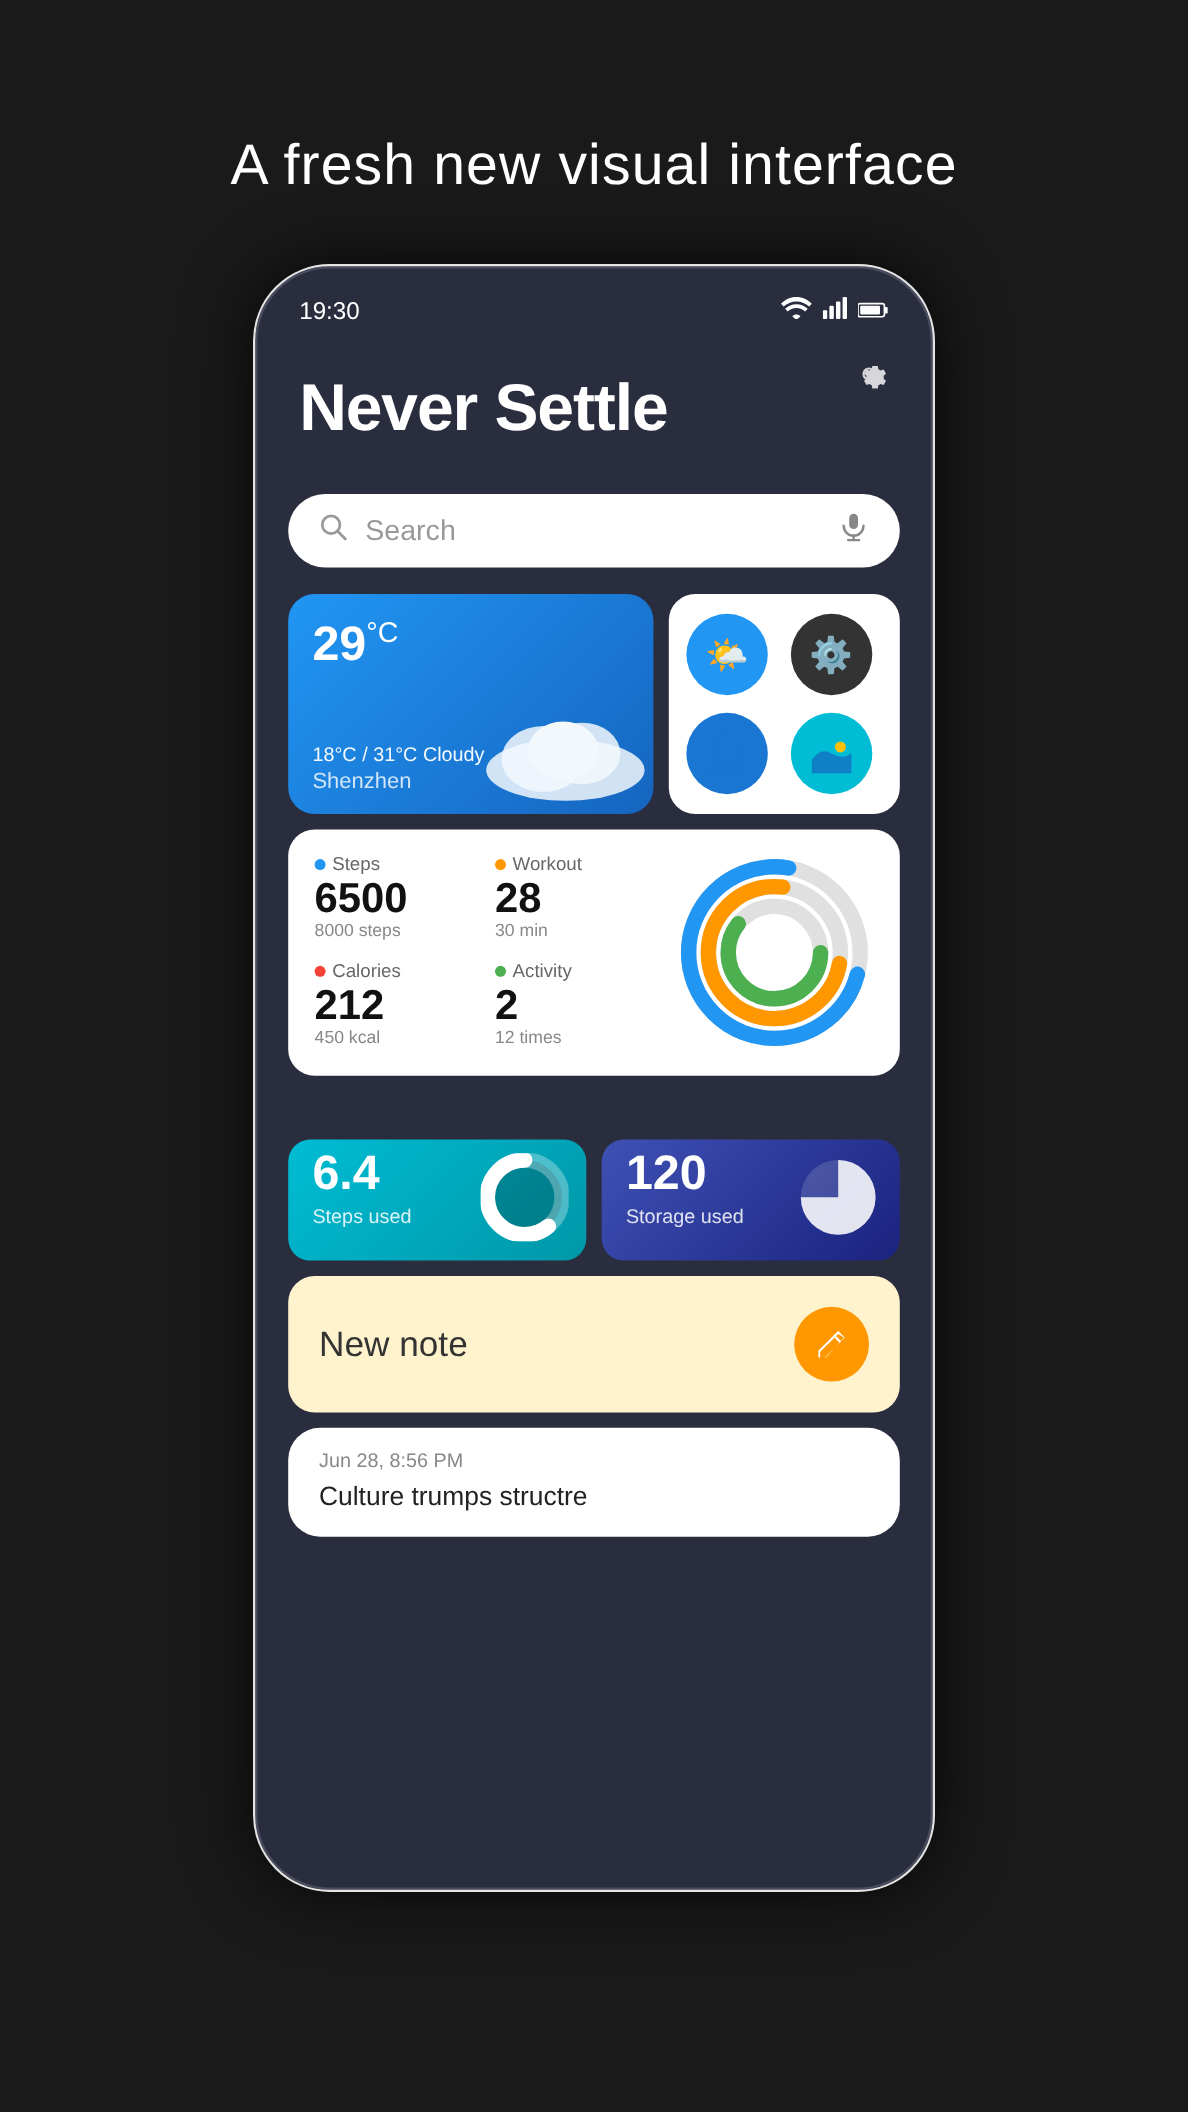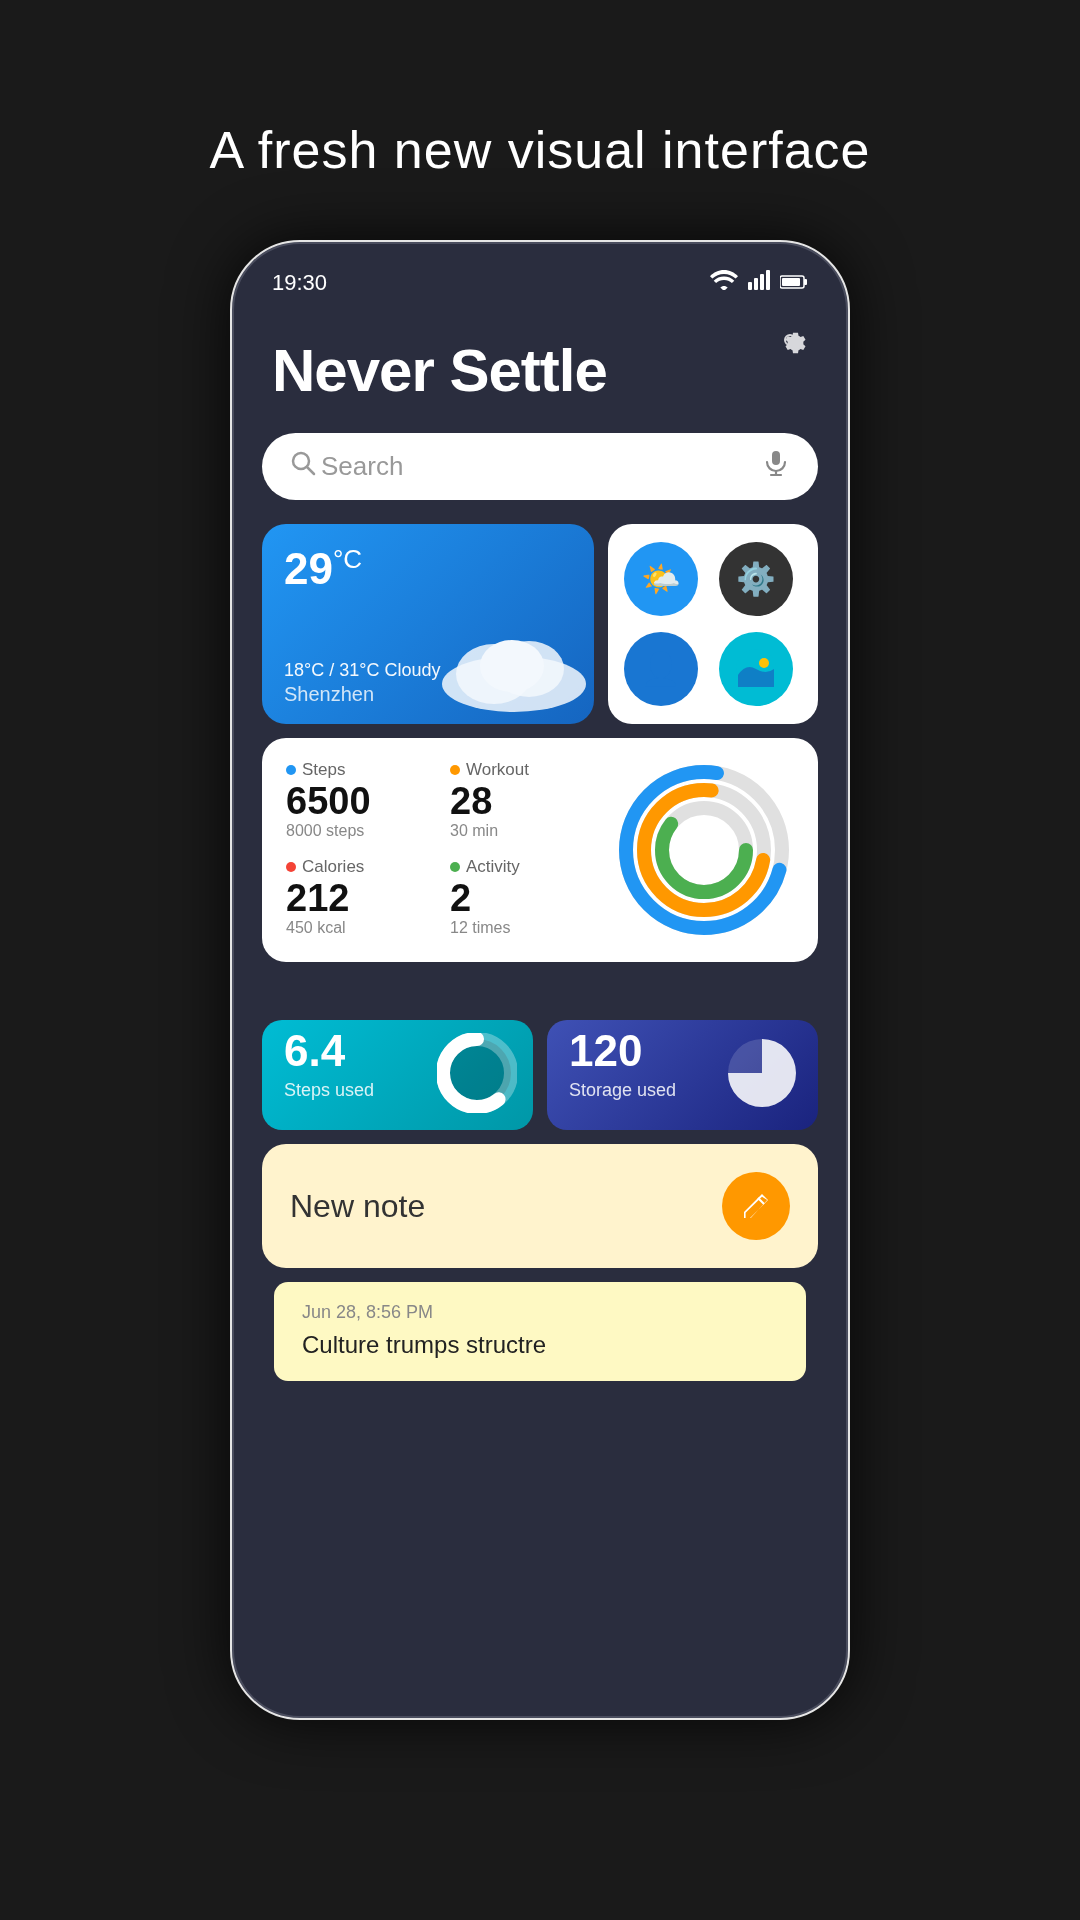--- a/index.html
+++ b/index.html
@@ -61,33 +61,33 @@
       color: white;
       font-size: 34px;
       opacity: 0.9;
     }
 
     
     .hero-text {
       color: white;
       font-size: 60px;
       font-weight: 700;
-      padding: 30px 40px 28px;
+      padding: 30px 40px 44px;
       letter-spacing: -1px;
     }
 
     
     .search-bar {
       margin: 0 30px 24px;
       background: white;
       border-radius: 50px;
       display: flex;
       align-items: center;
       padding: 16px 28px;
-      gap: 5px;
+      gap: 16px;
     }
 
     .search-icon-svg {
       color: #999;
       font-size: 26px;
     }
 
     .search-placeholder {
       flex: 1;
       color: #999;
@@ -292,23 +292,23 @@
       display: flex;
       align-items: center;
       justify-content: center;
       color: white;
       font-size: 32px;
       flex-shrink: 0;
     }
 
     
     .note-card {
-      background: #fef9c3;
-      border-radius: 14px;
-      margin: 0 42px;
+      background: #ffffff;
+      border-radius: 29px;
+      margin: 0 30px;
       padding: 20px 28px 22px;
     }
 
     .note-date {
       font-size: 18px;
       color: #888;
       margin-bottom: 8px;
     }
 
     .note-title {

